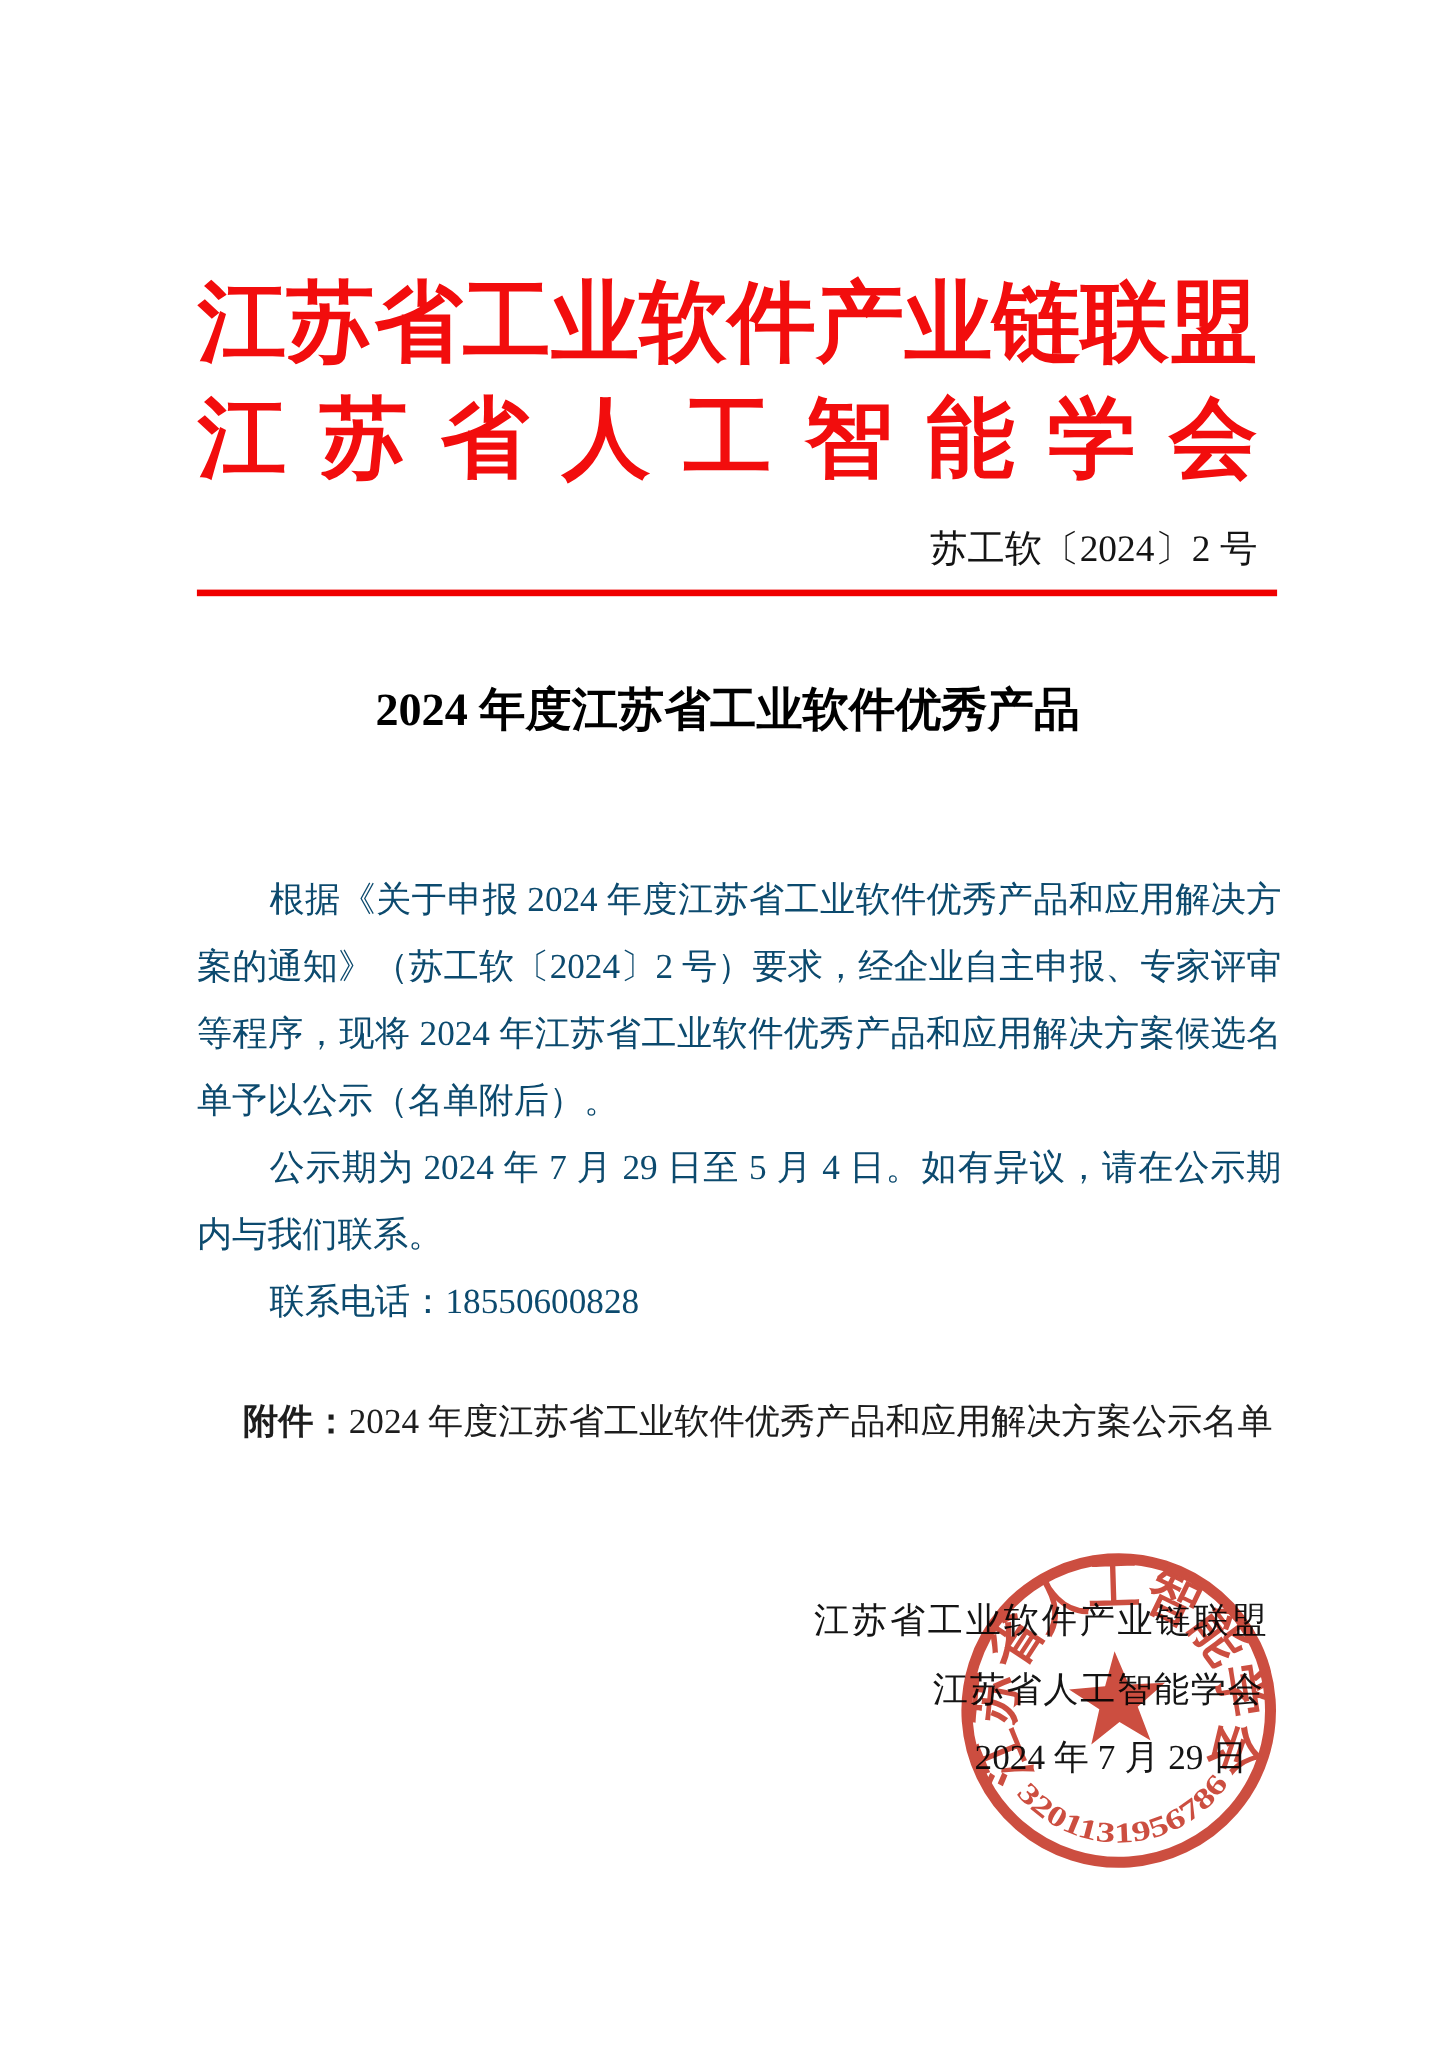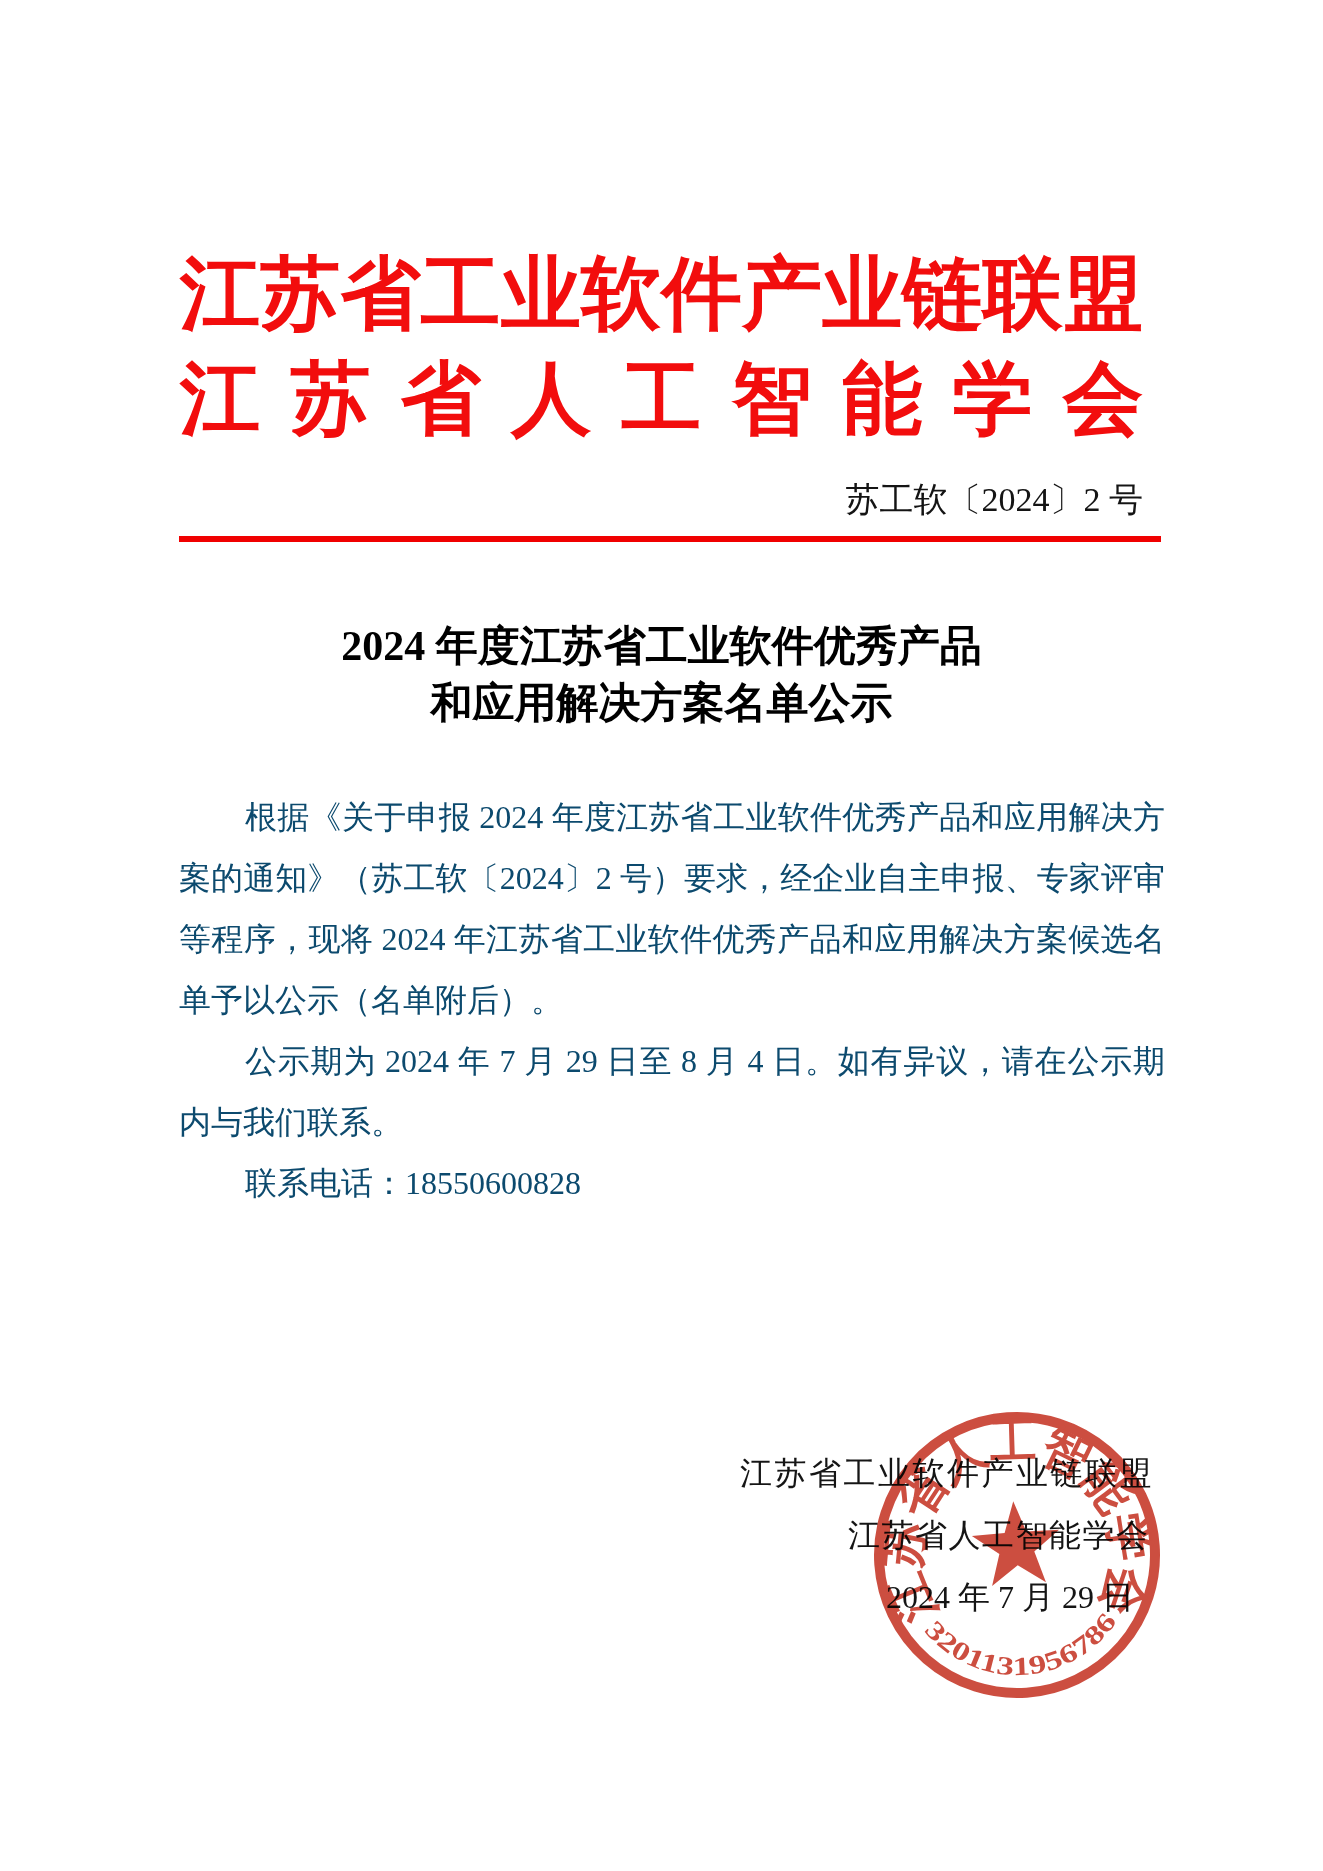--- a/index.html
+++ b/index.html
@@ -59,29 +59,29 @@
 
 <div class="page">
 
   <div class="org-line l1">江苏省工业软件产业链联盟</div>
   <div class="org-line l2">江苏省人工智能学会</div>
   <div class="doc-number">苏工软〔2024〕2 号</div>
   <div class="red-divider"></div>
 
   <div class="doc-title">
     <div>2024 年度江苏省工业软件优秀产品</div>
-    <div>和应用解决方案名单公示</div>
   </div>
 
   <div class="body-text">
     <p>根据《关于申报 2024 年度江苏省工业软件优秀产品和应用解决方案的通知》（苏工软〔2024〕2 号）要求，经企业自主申报、专家评审等程序，现将 2024 年江苏省工业软件优秀产品和应用解决方案候选名单予以公示（名单附后）。</p>
-    <p>公示期为 2024 年 7 月 29 日至 8 月 4 日。如有异议，请在公示期内与我们联系。</p>
+    <p>公示期为 2024 年 7 月 29 日至 5 月 4 日。如有异议，请在公示期内与我们联系。</p>
     <p><span>联系电话：</span><span>18550600828</span></p>
   </div>
 
+  <div class="attachment-line"><span class="bold">附件：</span><span>2024 年度江苏省工业软件优秀产品和应用解决方案公示名单</span></div>
 
   <div class="sig org1">江苏省工业软件产业链联盟</div>
   <div class="sig org2">江苏省人工智能学会</div>
   <div class="sig date">2024 年 7 月 29 日</div>
 
   <svg class="seal" viewBox="-144 -144 288 288" xmlns="http://www.w3.org/2000/svg">
     <g transform="rotate(-4)" fill="#c73a2b" stroke="none">
 
       <circle r="138" fill="none" stroke="#c73a2b" stroke-width="10"></circle>
 

